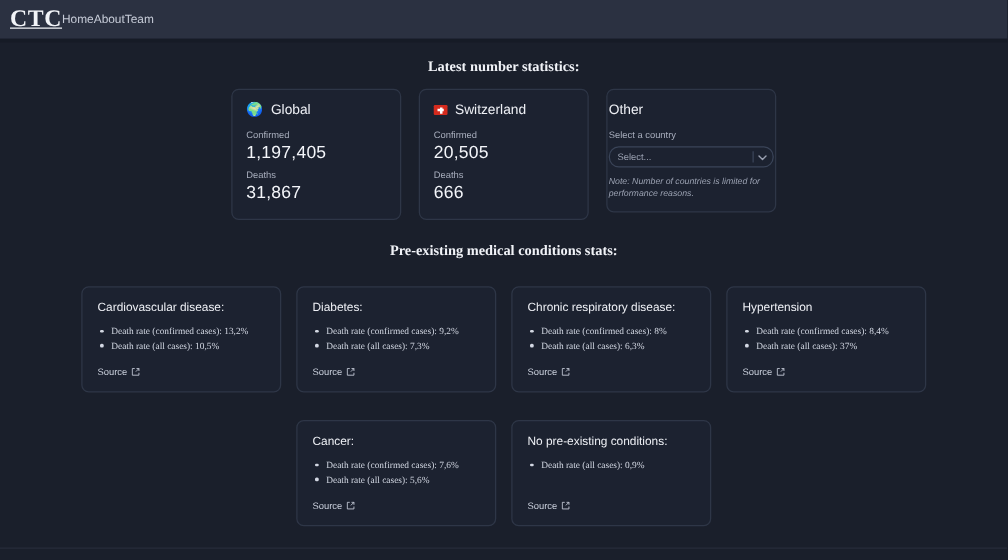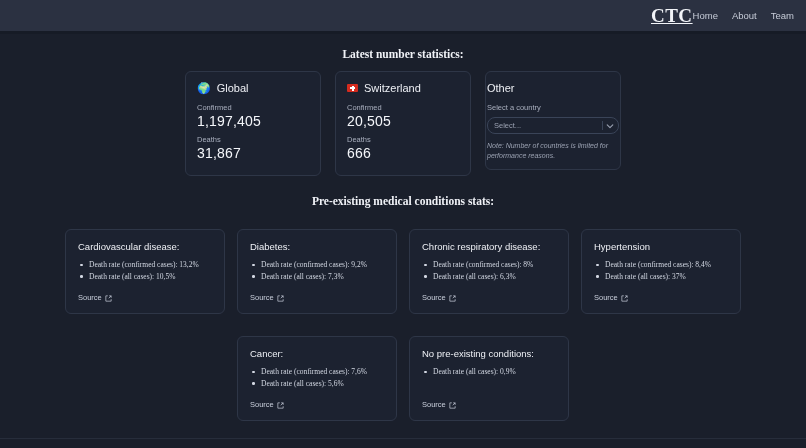--- a/index.html
+++ b/index.html
@@ -16,21 +16,21 @@
     color: #e9ecf2;
     position: relative;
   }
 
   
   .navbar {
     height: 31px;
     background: #2b3141;
     display: flex;
     align-items: center;
-    justify-content: flex-end;
+    justify-content: flex-start;
     padding: 0 12px 0 8px;
     position: relative;
   }
   .navbar::after {
     content: "";
     position: absolute;
     left: 0; right: 0; bottom: -3px;
     height: 3px;
     background: #161b26;
   }
@@ -38,21 +38,20 @@
     font-family: "Liberation Serif", serif;
     font-size: 19px;
     font-weight: 700;
     color: #f2f4f8;
     letter-spacing: 0.5px;
     line-height: 1;
   }
   .navlinks {
     display: flex;
     align-items: center;
-    gap: 14px;
   }
   .navlink {
     font-size: 9.5px;
     color: #c7ccd8;
     text-decoration: none;
     line-height: 1;
   }
 
   
   .section-title {
@@ -212,21 +211,21 @@
     position: absolute;
     left: 0;
     top: 4.5px;
     width: 2.5px; height: 2.5px;
     border-radius: 50%;
     background: #d3d8e3;
   }
   .source-link {
     margin-top: auto;
     display: inline-flex;
-    align-items: flex-end;
+    align-items: center;
     gap: 3px;
     font-size: 7.5px;
     color: #c9cfdb;
     text-decoration: none;
     align-self: flex-start;
   }
   .ext-icon { width: 7px; height: 7px; display: block; }
 
   
   .footer {

